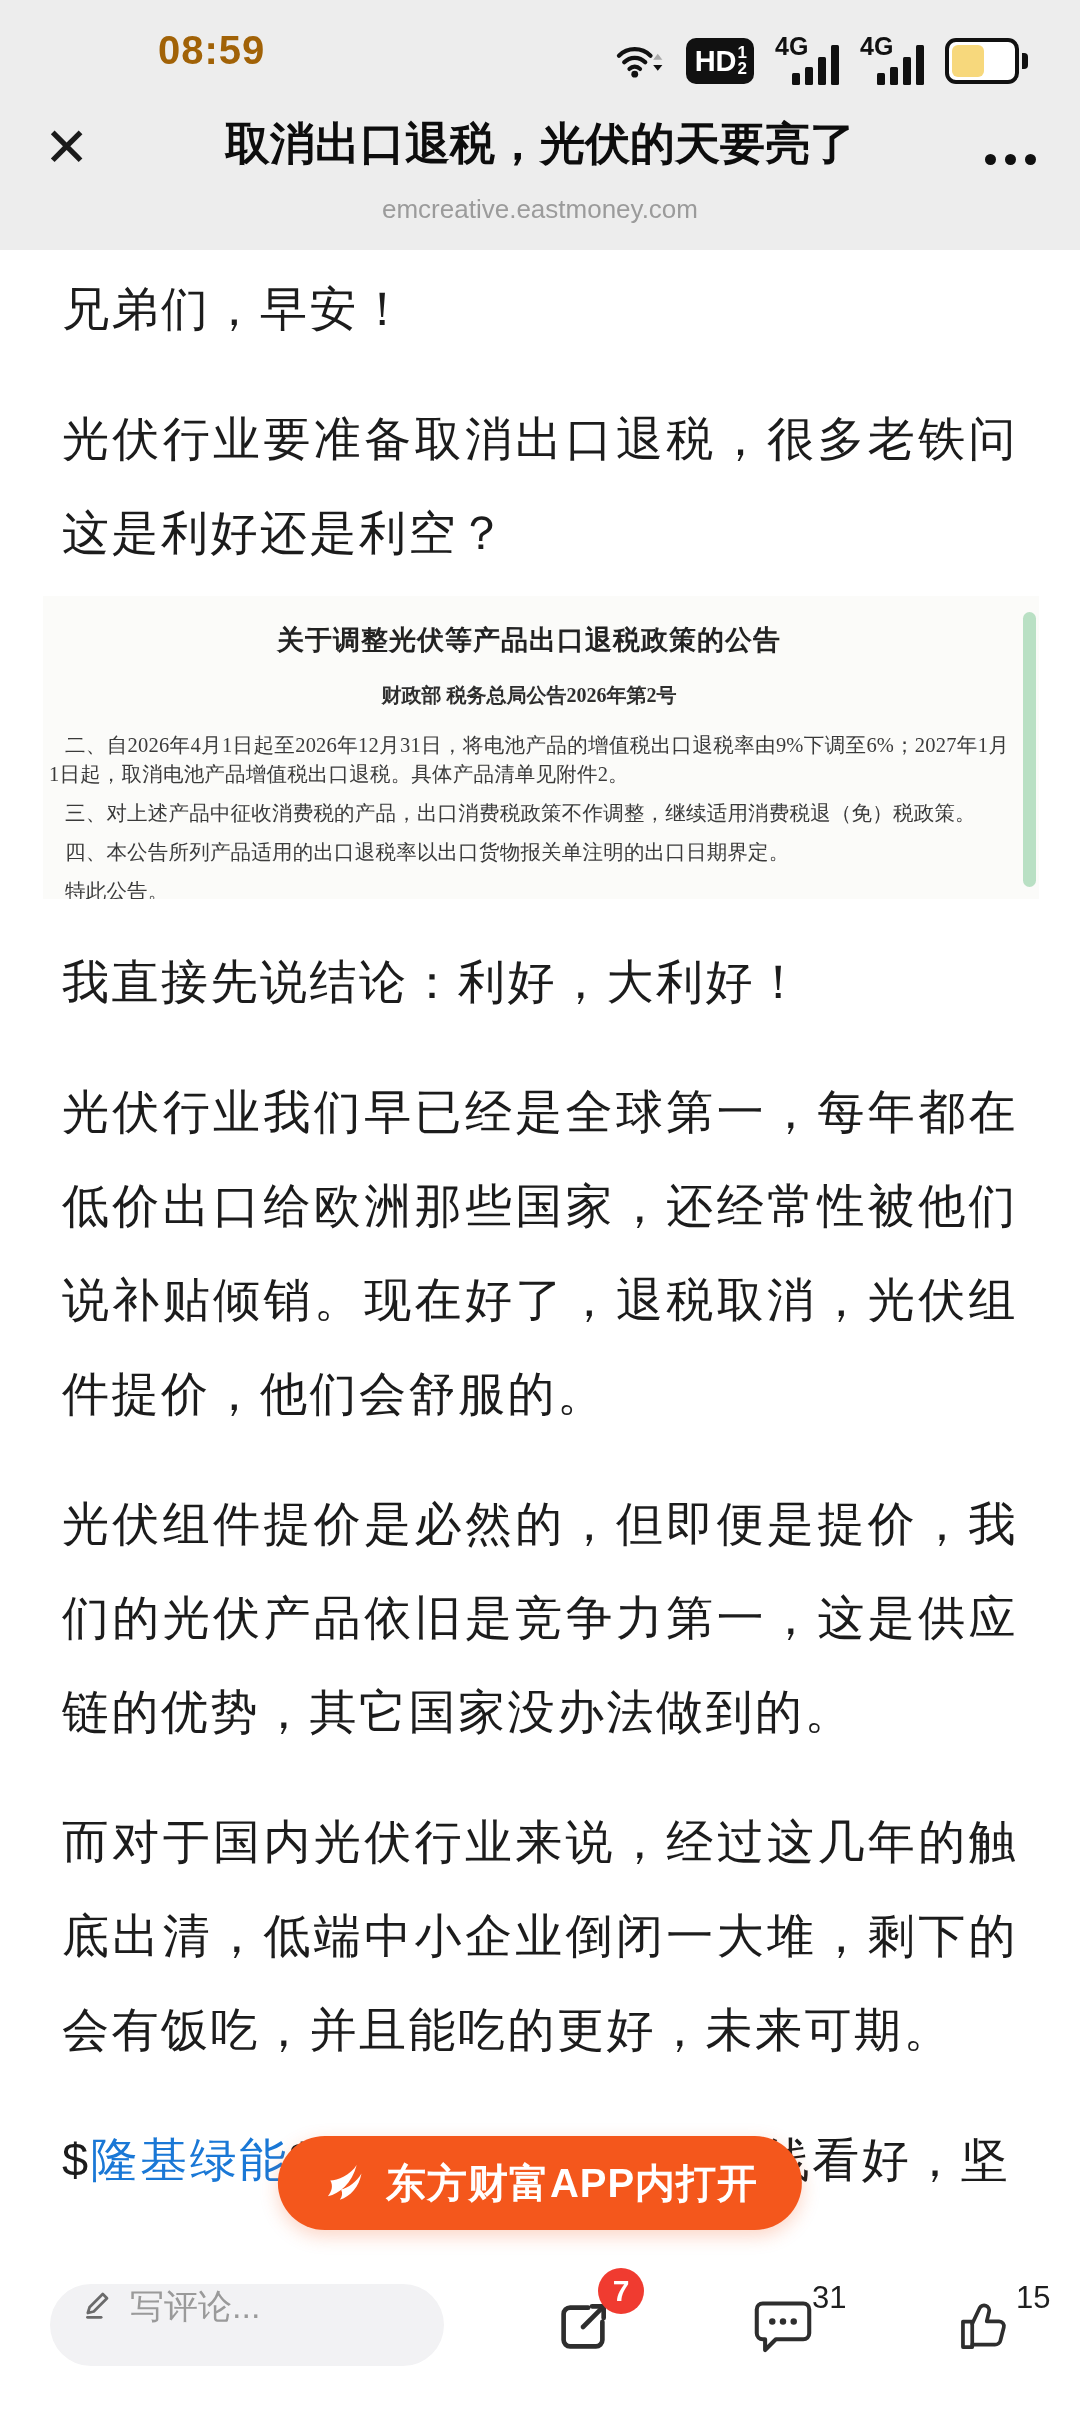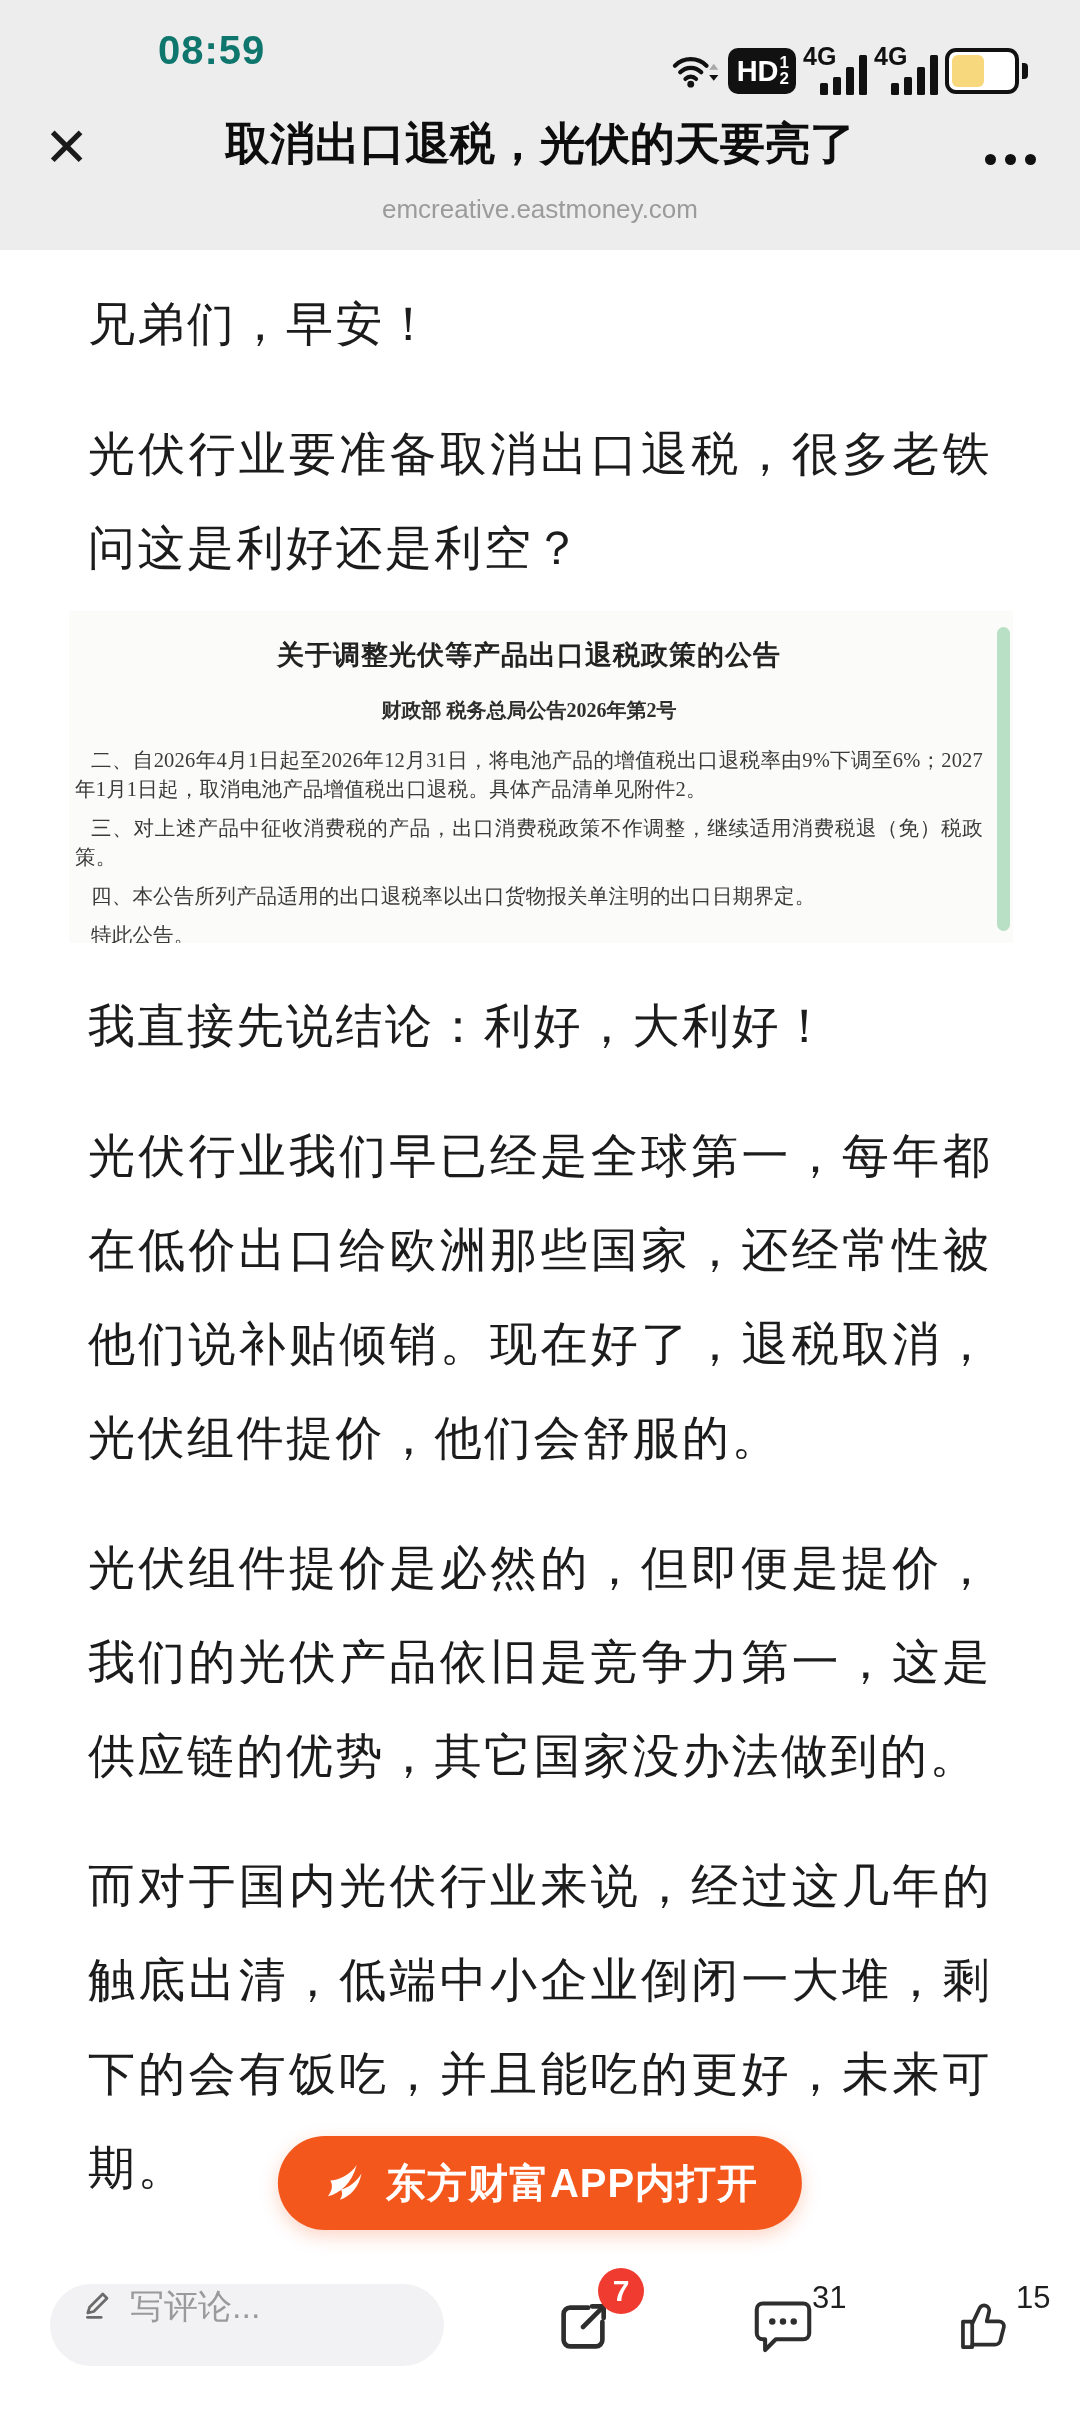--- a/index.html
+++ b/index.html
@@ -1,22 +1,22 @@
 <!DOCTYPE html>
 <html><head>
 <meta charset="utf-8">
 <style>
   html,body{margin:0;padding:0;background:#ffffff;}
   #screen{position:relative;width:1080px;height:2412px;background:#fff;overflow:hidden;
           font-family:"Liberation Sans","DejaVu Sans",sans-serif;}
 
   
   .top{position:absolute;top:0;left:0;right:0;height:250px;background:#ededed;}
-  .time{position:absolute;left:158px;top:28px;font-size:40px;font-weight:600;color:#0f766e;letter-spacing:1px;}
-  .sb-icons{position:absolute;right:52px;top:44px;display:flex;align-items:center;gap:7px;height:54px;}
+  .time{position:absolute;left:158px;top:28px;font-size:40px;font-weight:600;color:#a16207;letter-spacing:1px;}
+  .sb-icons{position:absolute;right:52px;top:34px;display:flex;align-items:center;gap:21px;height:54px;}
   .hd-badge{background:#111;color:#fff;border-radius:10px;height:46px;display:flex;align-items:center;
             padding:0 7px 0 9px;font-weight:700;}
   .hd-badge .hd{font-size:29px;letter-spacing:0;}
   .frac{display:flex;flex-direction:column;line-height:16px;font-size:17px;margin-left:1px;font-weight:700;text-align:center;}
   .sig{position:relative;width:64px;height:52px;}
   .sig-label{position:absolute;left:0;top:-3px;font-size:25px;font-weight:700;color:#111;}
   .bars{position:absolute;bottom:2px;right:0;display:flex;align-items:flex-end;gap:5px;}
   .bar{width:8px;background:#111;border-radius:1.5px;}
   .batt-wrap{display:flex;align-items:center;gap:3px;}
   .battery{width:66px;height:38px;border:4px solid #111;border-radius:11px;position:relative;background:#fff;}
@@ -24,21 +24,21 @@
   .battery-nub{width:6px;height:16px;background:#111;border-radius:0 4px 4px 0;}
 
   .close-btn{position:absolute;left:44px;top:120px;font-size:54px;font-weight:300;color:#1a1a1a;line-height:1;cursor:pointer;}
   .page-title{position:absolute;top:114px;left:120px;right:120px;text-align:center;font-size:45px;font-weight:700;
               color:#0d0d0d;white-space:nowrap;overflow:hidden;}
   .more-btn{position:absolute;right:44px;top:154px;display:flex;gap:9px;cursor:pointer;}
   .dot{width:11px;height:11px;border-radius:50%;background:#111;}
   .page-url{position:absolute;top:194px;left:0;right:0;text-align:center;font-size:26px;color:#9b9b9b;}
 
   
-  .article{position:absolute;top:265px;left:0;right:0;padding:12px 88px 0;box-sizing:border-box;}
+  .article{position:absolute;top:250px;left:0;right:0;padding:12px 62px 0;box-sizing:border-box;}
   .para{font-size:47px;line-height:94px;color:#1c1c1c;letter-spacing:2.5px;text-align:justify;margin:0 0 36px;}
   .mb-sm{margin-bottom:16px;}
   .stock-para{white-space:nowrap;text-align:left;}
   .stock-link{color:#1a78d6;cursor:pointer;}
 
   
   .ann{position:relative;margin:0 -21px 36px -19px;background:#fbfbf9;
        padding:26px 30px 0 6px;font-family:"Liberation Serif","DejaVu Serif",serif;
        color:#3a3a3a;filter:blur(0.3px);cursor:pointer;}
   .ann-title{text-align:center;font-size:27px;font-weight:700;color:#222;margin:0 0 24px;letter-spacing:1px;

